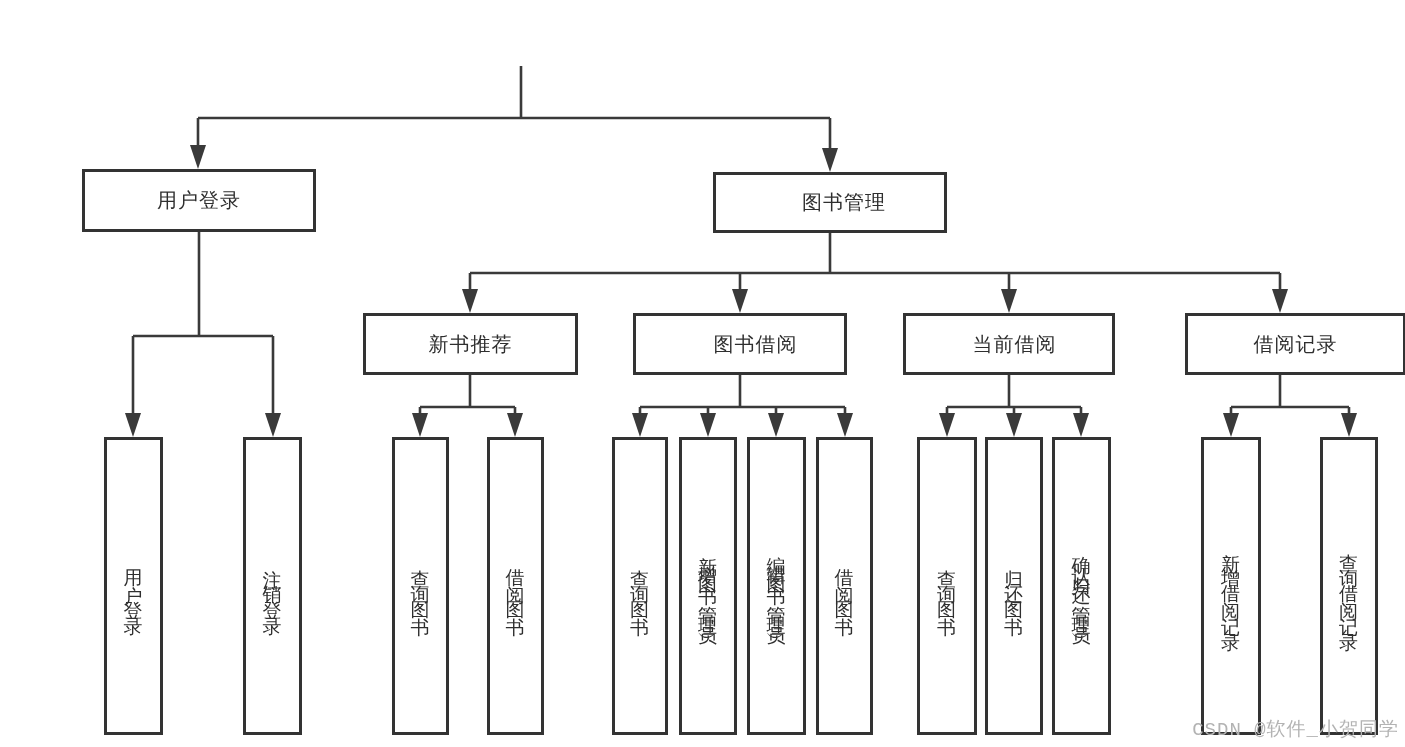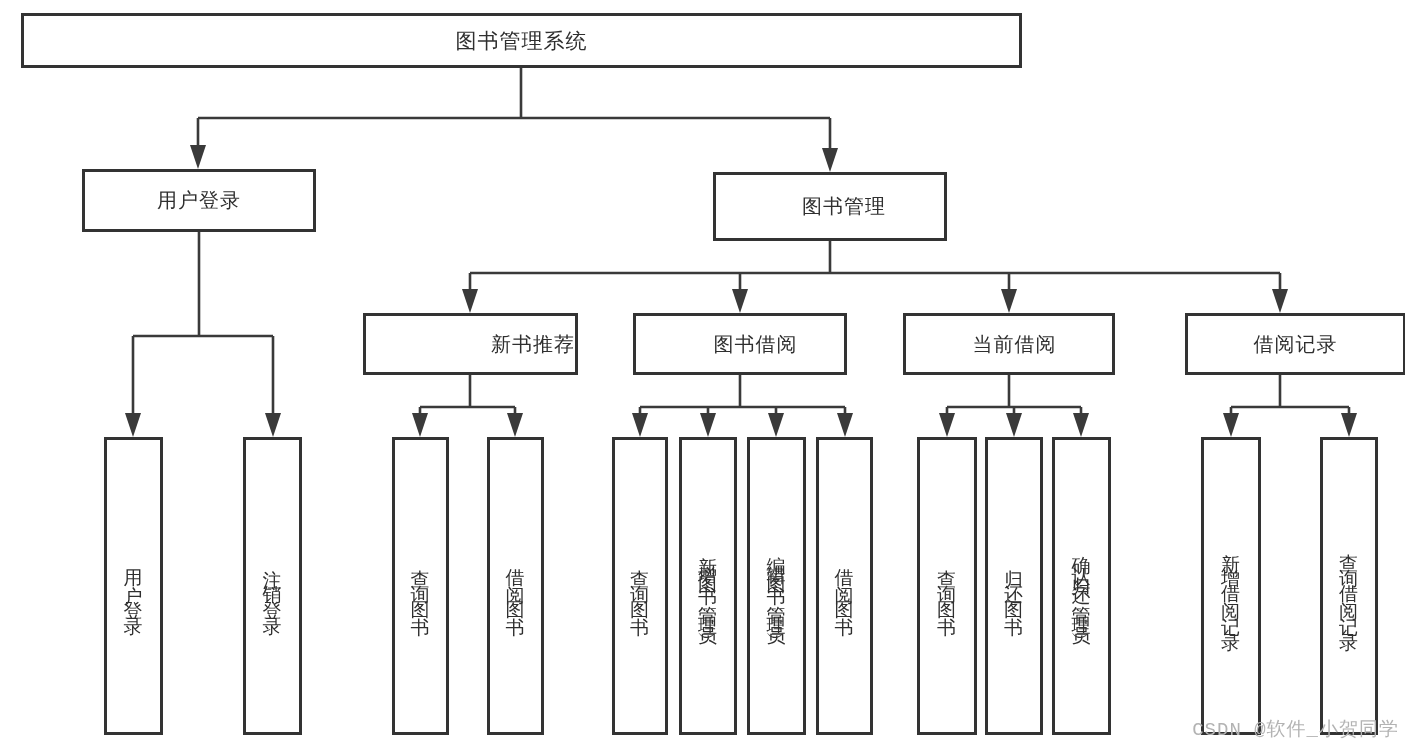--- a/index.html
+++ b/index.html
@@ -68,32 +68,29 @@
       <polygon points="1006,413 1022,413 1014,437"></polygon>
       <polygon points="1073,413 1089,413 1081,437"></polygon>
     </g>
     <g>
       <path d="M1280 373 V407 M1231 407 H1349 M1231 407 V415 M1349 407 V415"></path>
       <polygon points="1223,413 1239,413 1231,437"></polygon>
       <polygon points="1341,413 1357,413 1349,437"></polygon>
     </g>
   </svg>
 
-  <div class="box root" style="left:21px;top:13px;width:1001px;height:55px;">
-    <span class="lbl">图书管理系统</span>
-  </div>
 
   <div class="box" style="left:82px;top:169px;width:234px;height:63px;">
     <span class="lbl">用户登录</span>
   </div>
-  <div class="box" style="left:713px;top:172px;width:234px;height:69px;padding-left:28px;">
+  <div class="box" style="left:713px;top:172px;width:234px;height:61px;padding-left:28px;">
     <span class="lbl">图书管理</span>
   </div>
 
-  <div class="box" style="left:363px;top:313px;width:215px;height:62px;justify-content:flex-end;">
+  <div class="box" style="left:363px;top:313px;width:215px;height:62px;">
     <span class="lbl">新书推荐</span>
   </div>
   <div class="box" style="left:633px;top:313px;width:214px;height:62px;padding-left:31px;">
     <span class="lbl">图书借阅</span>
   </div>
   <div class="box" style="left:903px;top:313px;width:212px;height:62px;padding-left:11px;">
     <span class="lbl">当前借阅</span>
   </div>
   <div class="box" style="left:1172px;top:313px;width:221px;height:62px;margin-left:13px;">
     <span class="lbl">借阅记录</span>

